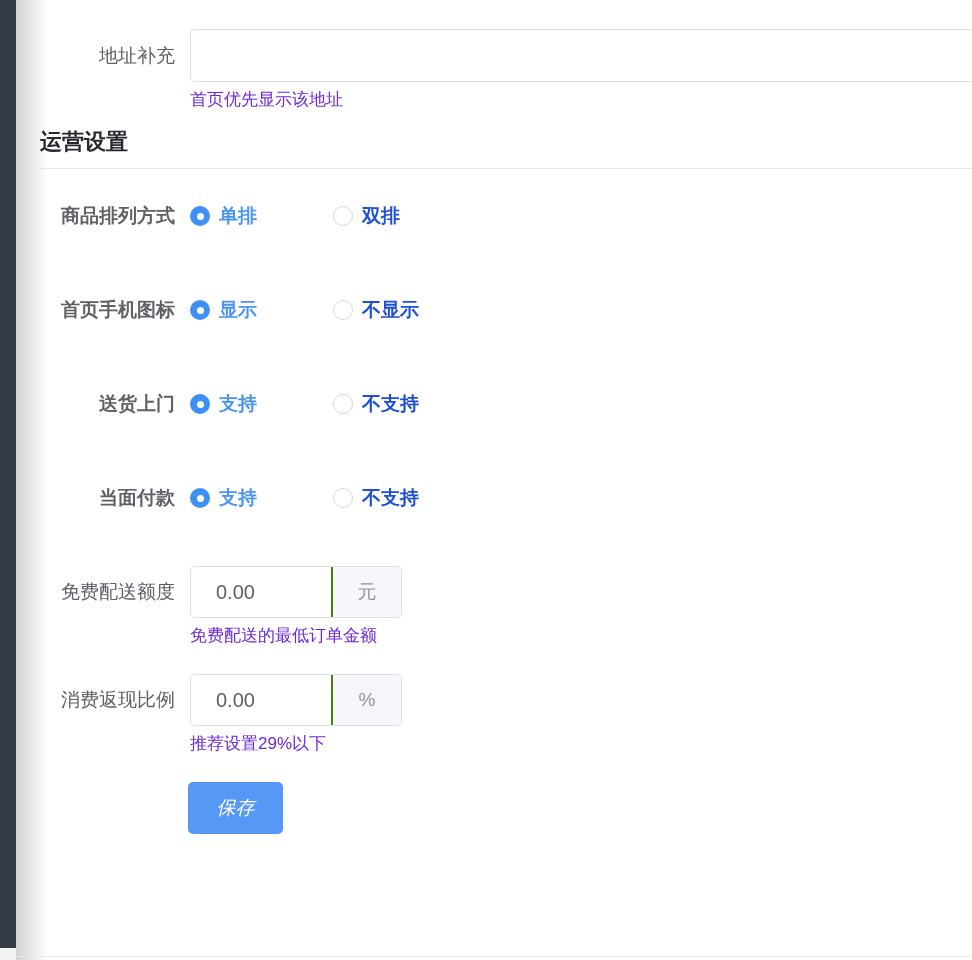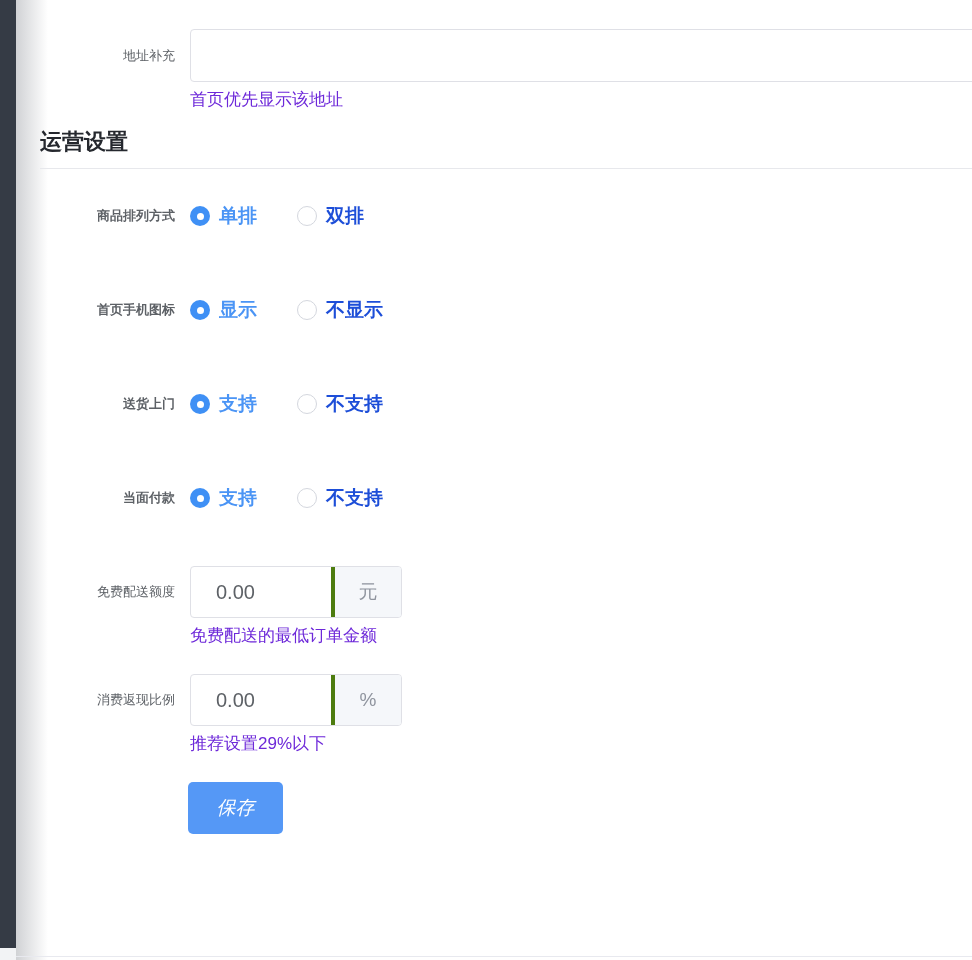--- a/index.html
+++ b/index.html
@@ -11,60 +11,60 @@
   
   .sidebar-edge{position:absolute;left:0;top:0;width:16px;height:948px;background:#353b45;}
   .sidebar-footer{position:absolute;left:0;top:948px;width:16px;height:12px;background:#f2f3f5;}
   .content-shadow{position:absolute;left:16px;top:0;width:32px;height:960px;
     background:linear-gradient(to right,rgba(60,66,78,0.24),rgba(255,255,255,0));pointer-events:none;}
   .footer-line{position:absolute;left:16px;top:956px;right:0;height:1px;background:#e8e9ef;}
 
   .content{position:absolute;left:40px;top:0;right:0;}
 
   .form-row{display:flex;}
-  .label-col{width:135px;flex-shrink:0;text-align:right;font-size:13px;color:#5d6166;}
+  .label-col{width:135px;flex-shrink:0;text-align:right;font-size:19px;color:#5d6166;}
   .control-col{margin-left:15px;}
 
   
   .address-block{margin-top:29px;}
   .address-block .label-col{line-height:53px;}
   .address-input{
     width:800px;height:53px;box-sizing:border-box;
     border:1px solid #dfe0e6;border-radius:4px;background:#fff;
     outline:none;padding:0 15px;font-size:19px;color:#5d6166;
     font-family:"Liberation Sans","DejaVu Sans",sans-serif;
   }
   .hint{margin:8px 0 0 150px;font-size:17px;line-height:20px;color:#6d28d9;}
 
   
   .section-title{margin:18px 0 0 0;font-size:22px;line-height:27px;font-weight:bold;color:#25282e;}
   .divider{height:1px;background:#e7e8ec;margin-top:13px;}
 
   
   .radio-row{display:flex;align-items:center;height:52px;margin-top:42px;font-weight:bold;}
   .radio-row.first{margin-top:21px;}
-  .radio-group{display:flex;align-items:flex-end;margin-left:15px;}
+  .radio-group{display:flex;align-items:flex-end;margin-left:15px;gap:36px;}
   .radio-opt{display:flex;align-items:center;cursor:pointer;}
   .radio-opt + .radio-opt{margin-left:40px;}
   .radio-circle{width:20px;height:20px;border-radius:50%;box-sizing:border-box;position:relative;flex-shrink:0;}
   .radio-circle.checked{background:#3f90f5;}
   .radio-circle.checked::after{
     content:"";position:absolute;left:50%;top:50%;width:7px;height:7px;margin:-3.5px 0 0 -3.5px;
     border-radius:50%;background:#ffffff;}
   .radio-circle.unchecked{background:#fff;border:1px solid #d4d7de;}
   .radio-text{margin-left:9px;font-size:19px;color:#1d4ed8;}
   .radio-text.sel{color:#4a94f5;}
 
   
   .input-block{margin-top:42px;}
   .input-block.second{margin-top:28px;}
   .input-block .label-col{line-height:52px;}
   .input-group{display:flex;width:212px;height:52px;box-sizing:border-box;
     border:1px solid #dfe0e6;border-radius:4px;overflow:hidden;background:#fff;}
-  .ig-input{width:140px;flex-shrink:0;border-right:4px solid #4d7c0f;}
+  .ig-input{width:140px;flex-shrink:0;border-right:2px solid #4d7c0f;}
   .ig-input input{width:100%;height:100%;border:none;outline:none;background:transparent;
     box-sizing:border-box;padding:0 10px 0 25px;font-size:20px;color:#5d6166;
     font-family:"Liberation Sans","DejaVu Sans",sans-serif;}
   .ig-append{flex:1;background:#f5f7fa;display:flex;align-items:center;justify-content:center;
     font-size:19px;color:#8f949e;}
 
   
   .button-row{margin-top:28px;margin-left:148px;}
   .save-btn{width:95px;height:52px;border:none;border-radius:5px;background:#5598f6;
     color:#ffffff;font-size:19px;cursor:pointer;

